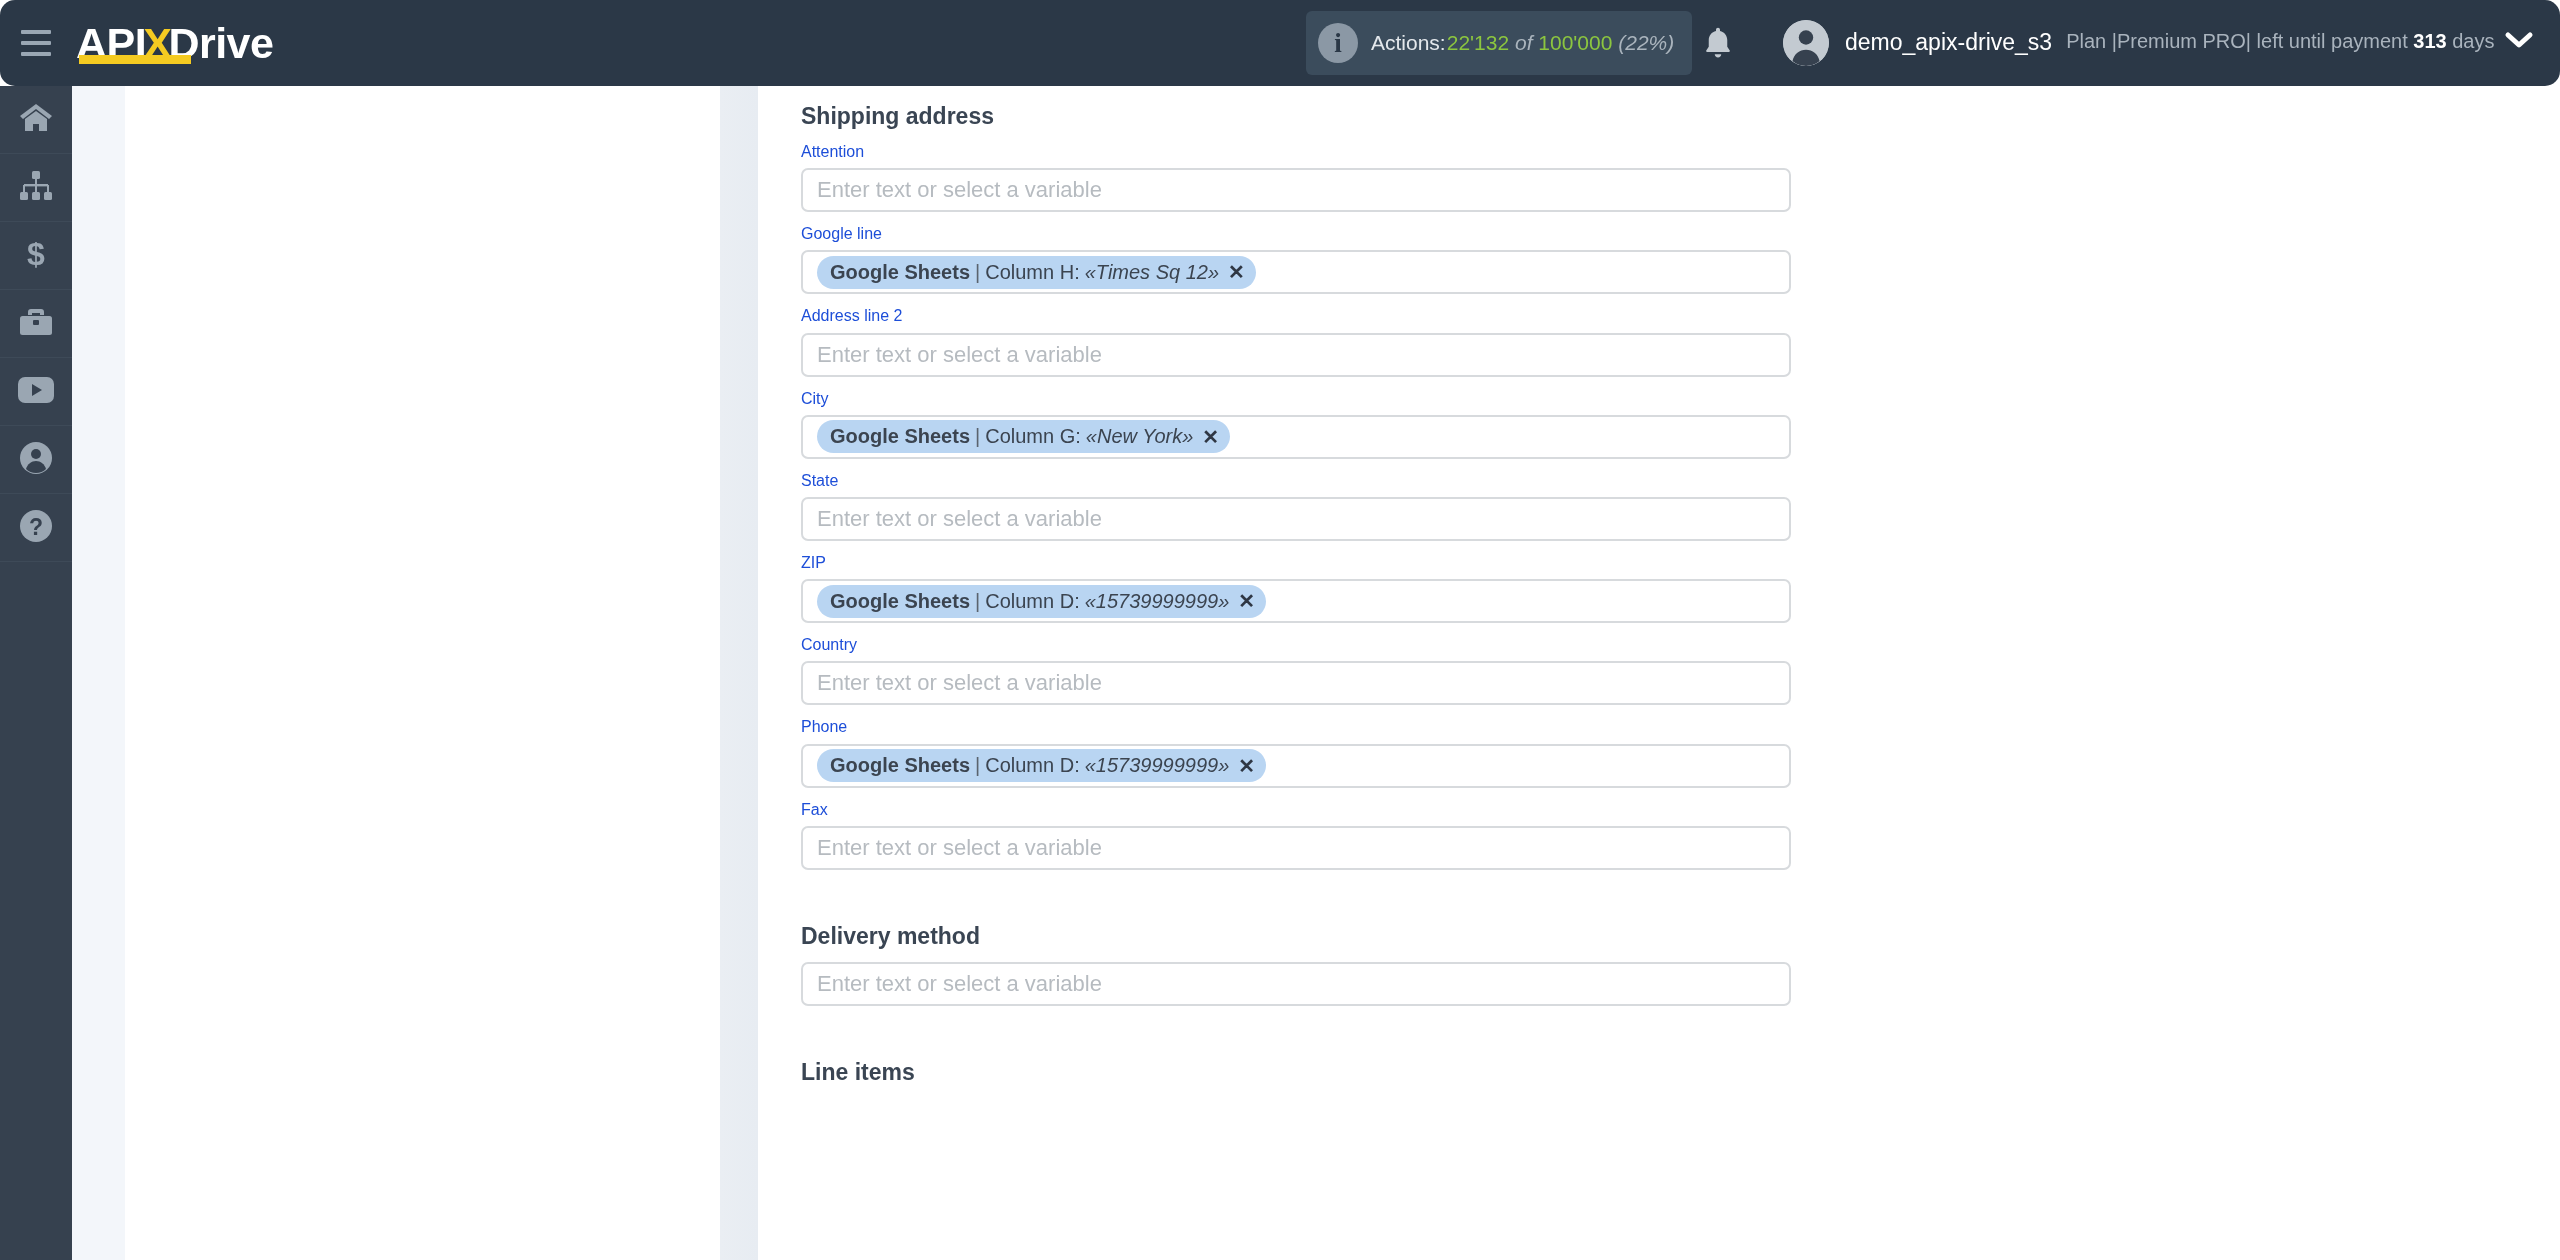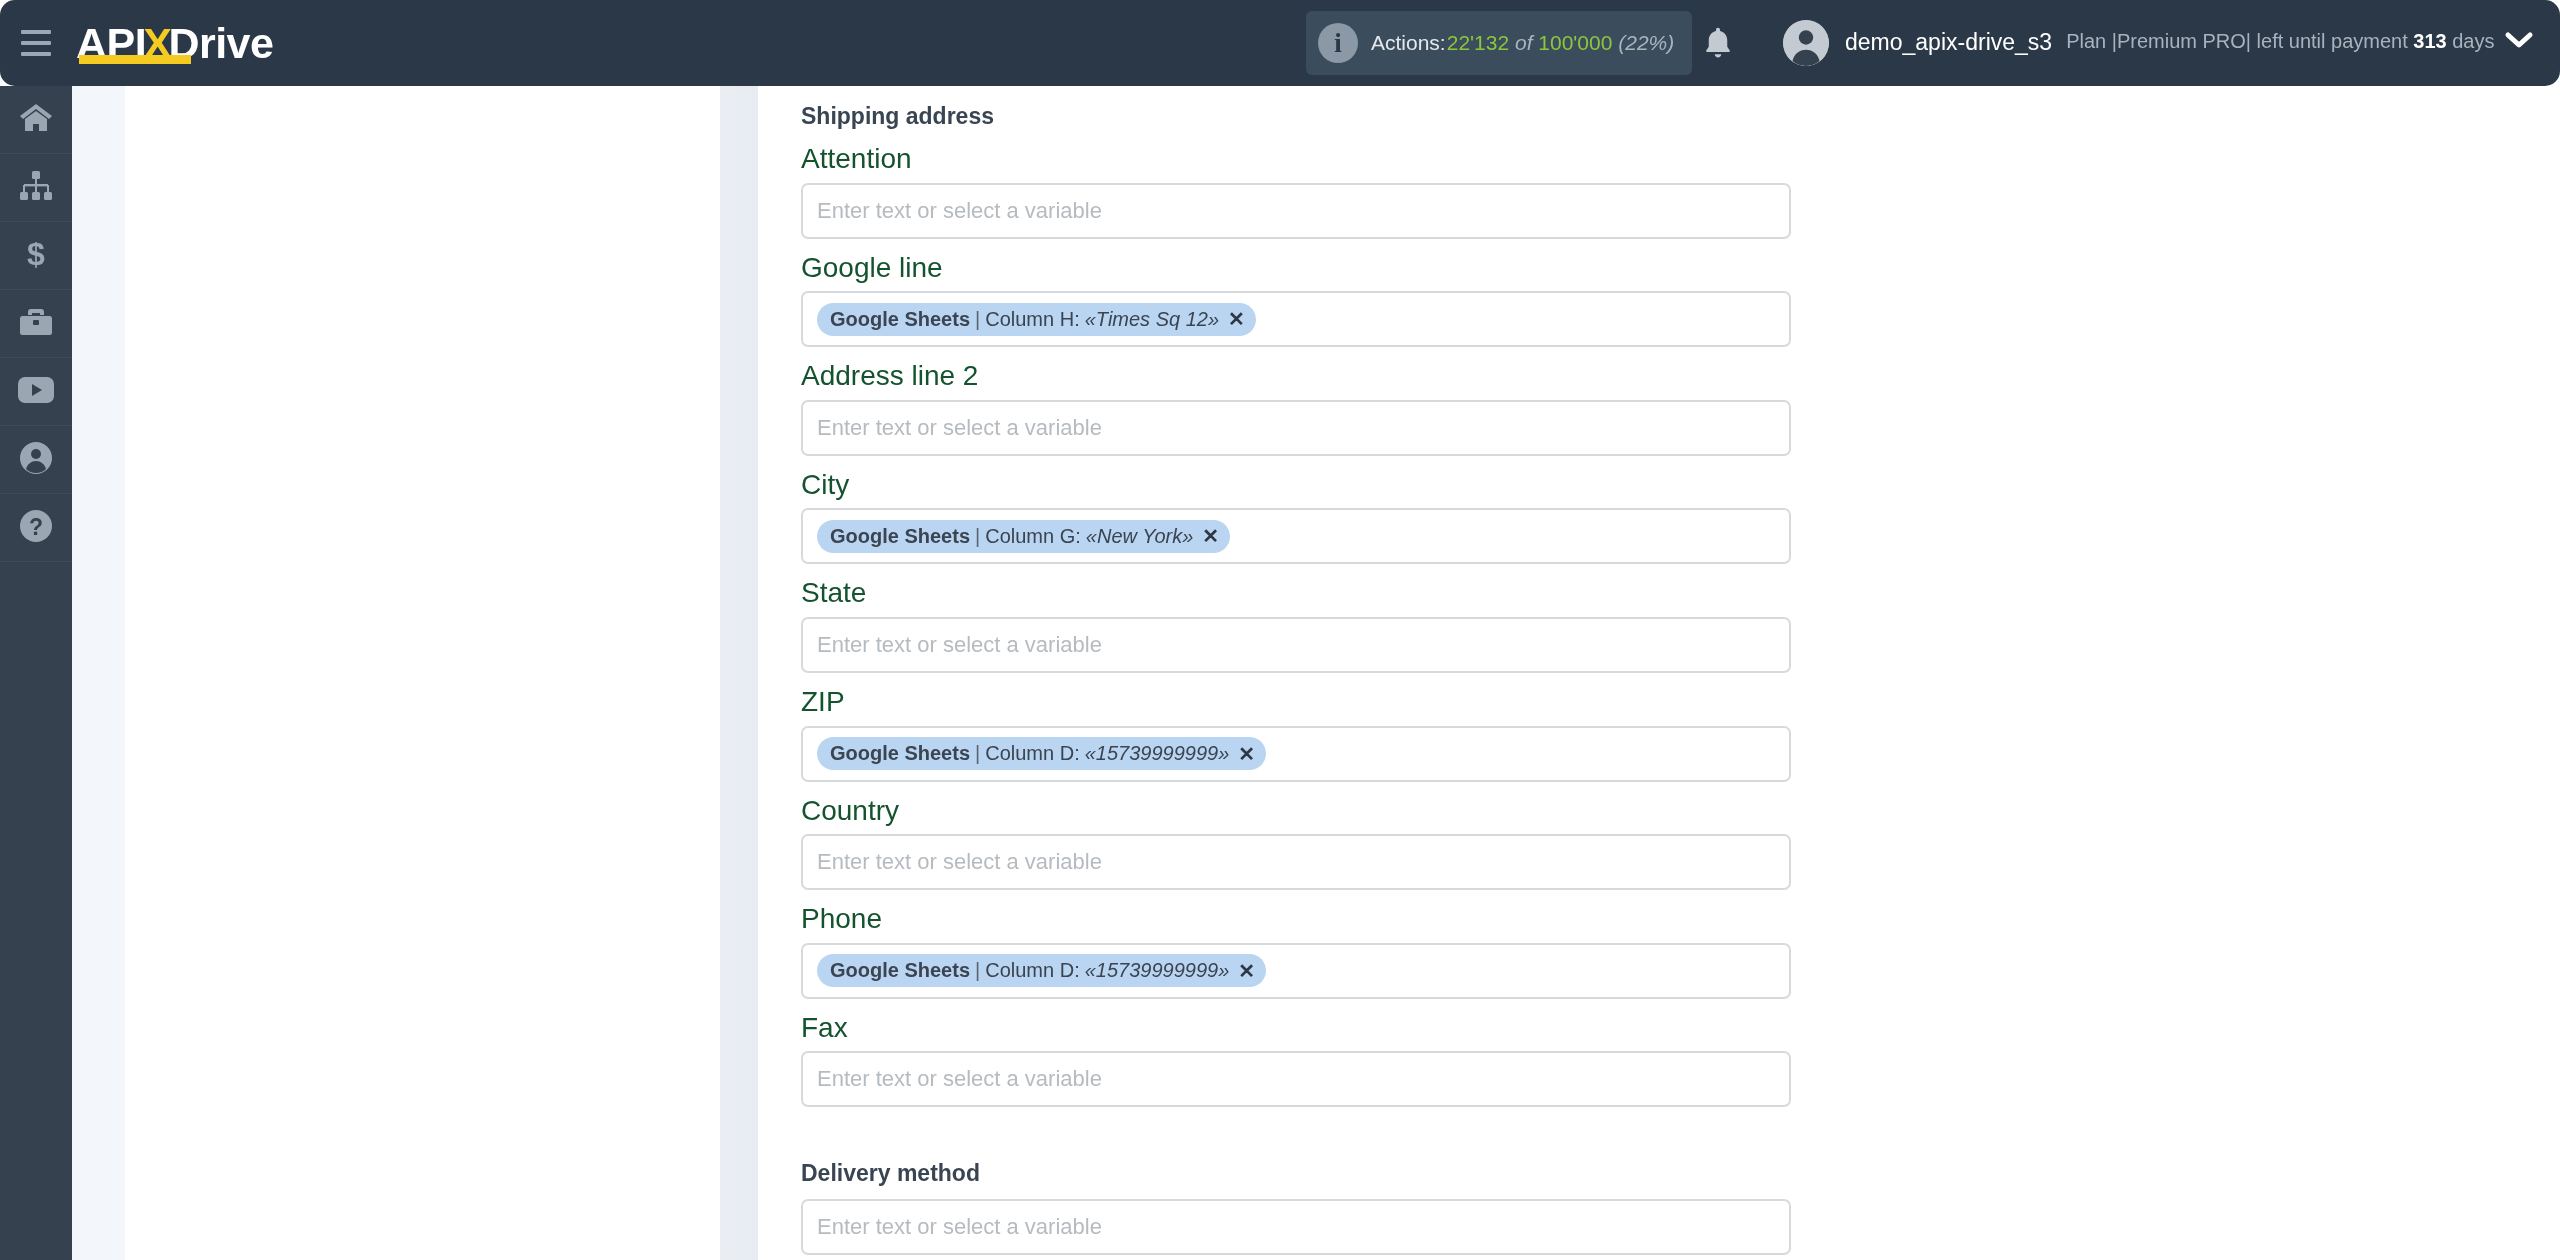--- a/index.html
+++ b/index.html
@@ -135,25 +135,25 @@
   .form {
     position: absolute; left: 801px; top: 86px;
     width: 990px;
   }
   .section-title {
     font-size: 23px; font-weight: 700; color: #3a4553;
     margin-top: 0; padding-top: 17px;
   }
   .field { margin-top: 12px; }
   .field-label {
-    font-size: 28px; color: #14532d;
+    font-size: 16px; color: #1d4ed8;
     margin-bottom: 7px; line-height: 1.2;
   }
   .input-box {
-    width: 990px; height: 56px;
+    width: 990px; height: 44px;
     border: 2px solid #d7dadd; border-radius: 7px;
     background: #ffffff;
     display: flex; align-items: center;
     padding: 0 14px;
     cursor: text;
   }
   .placeholder {
     font-size: 22px; color: #b6bbc0;
     white-space: nowrap;
   }

